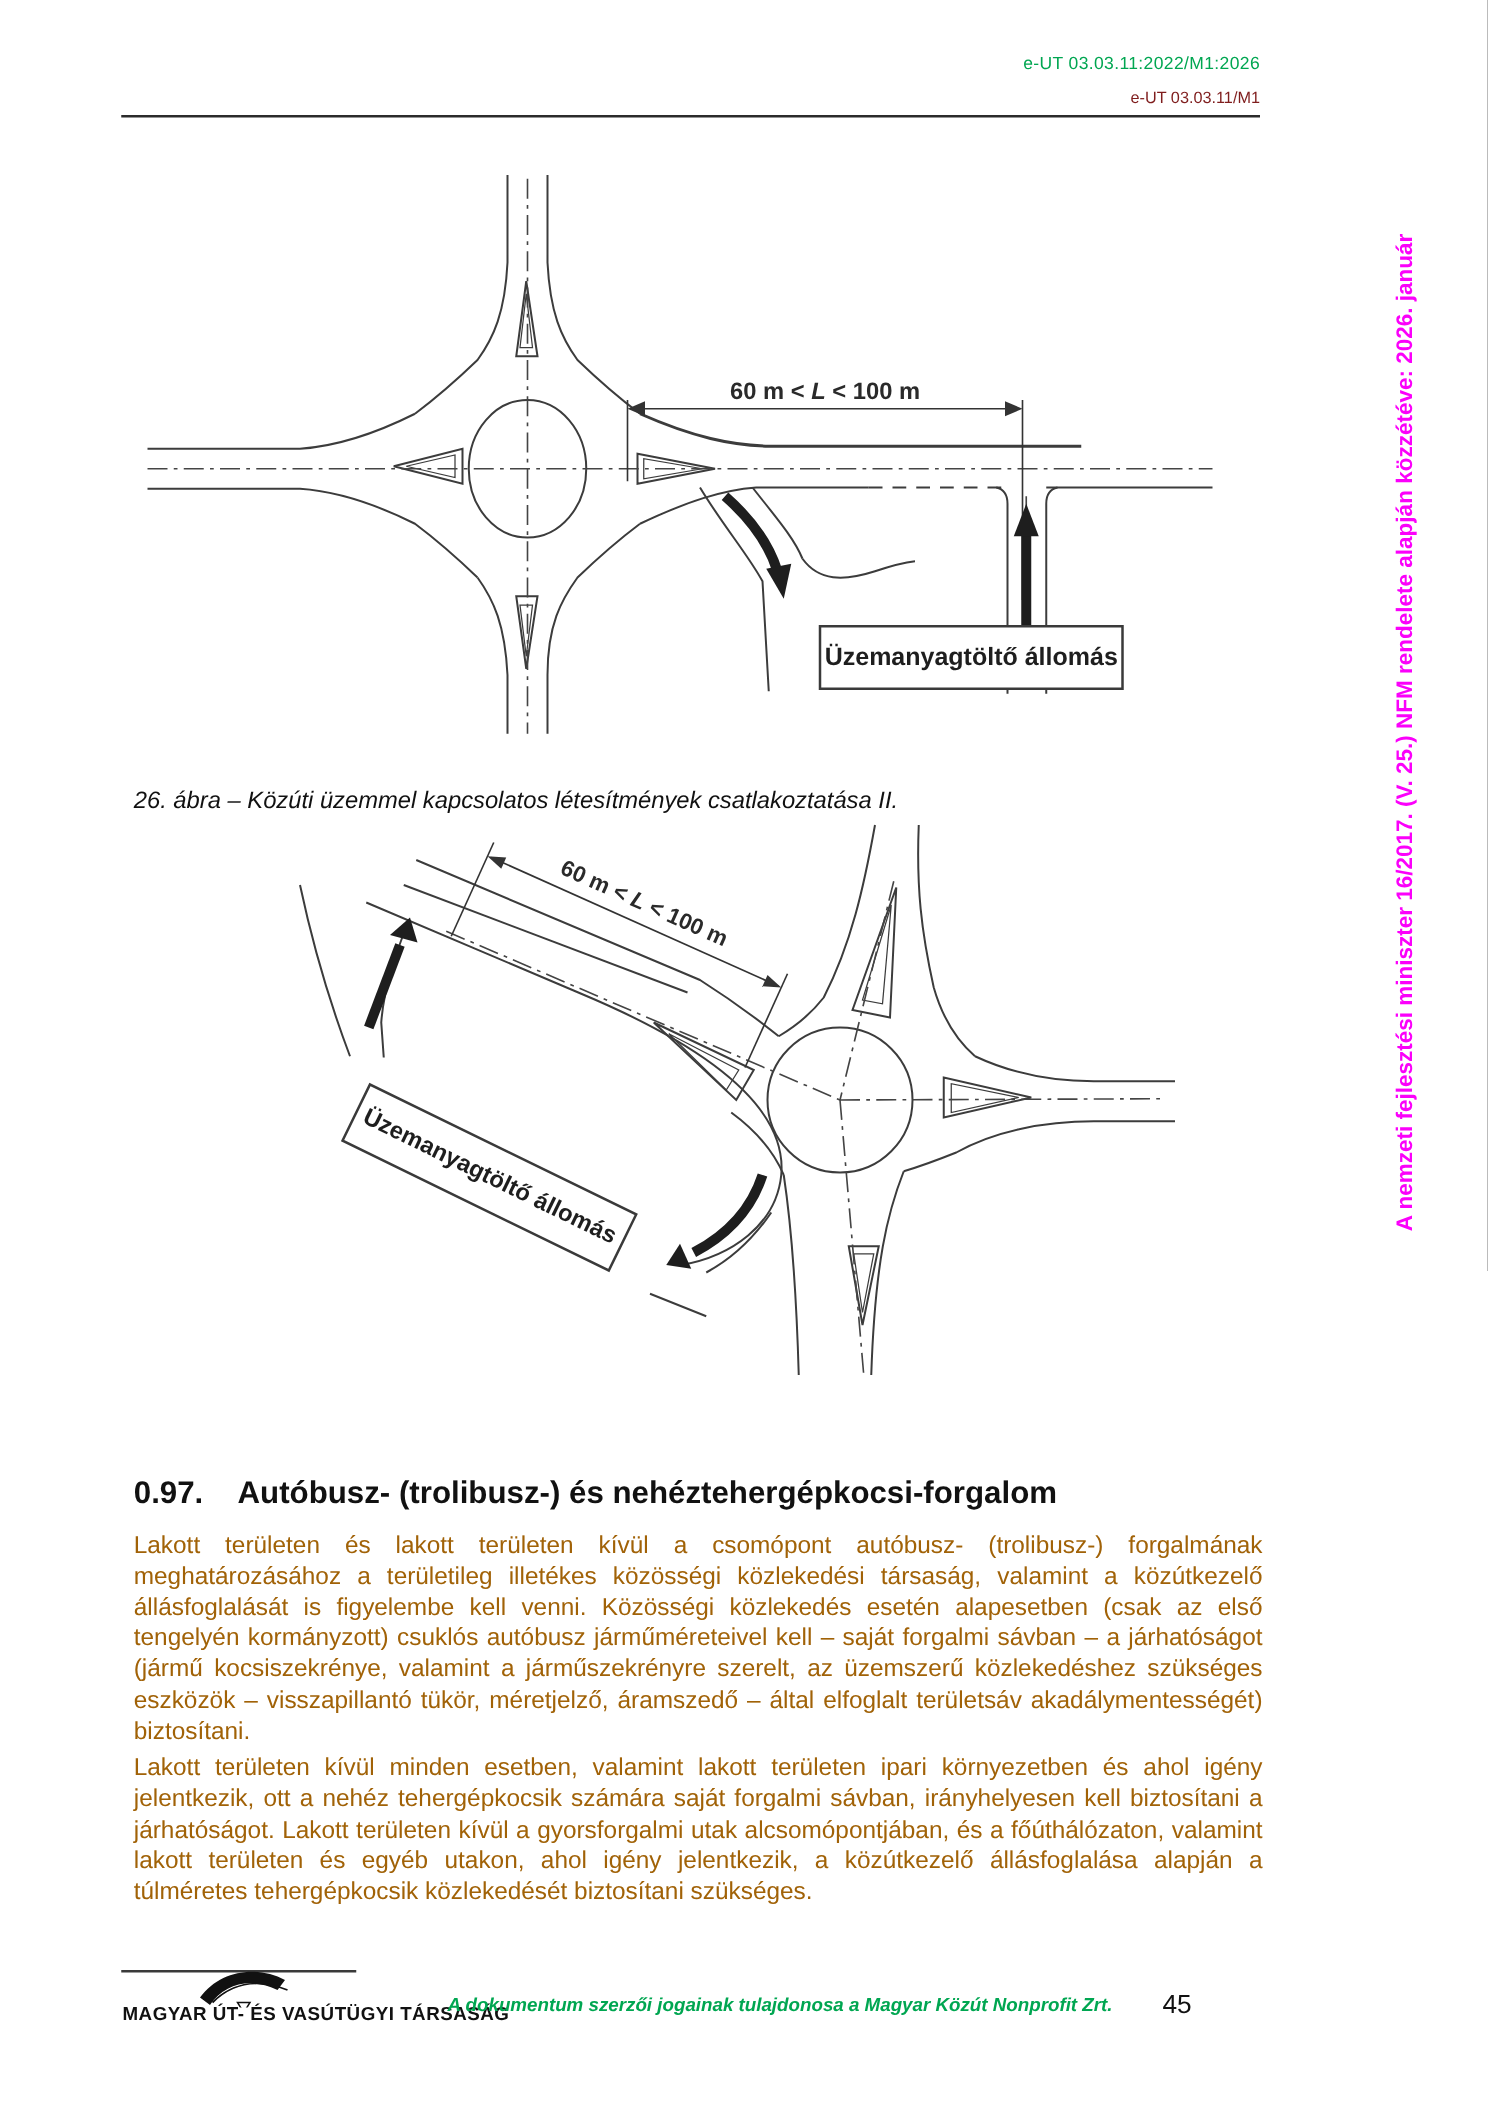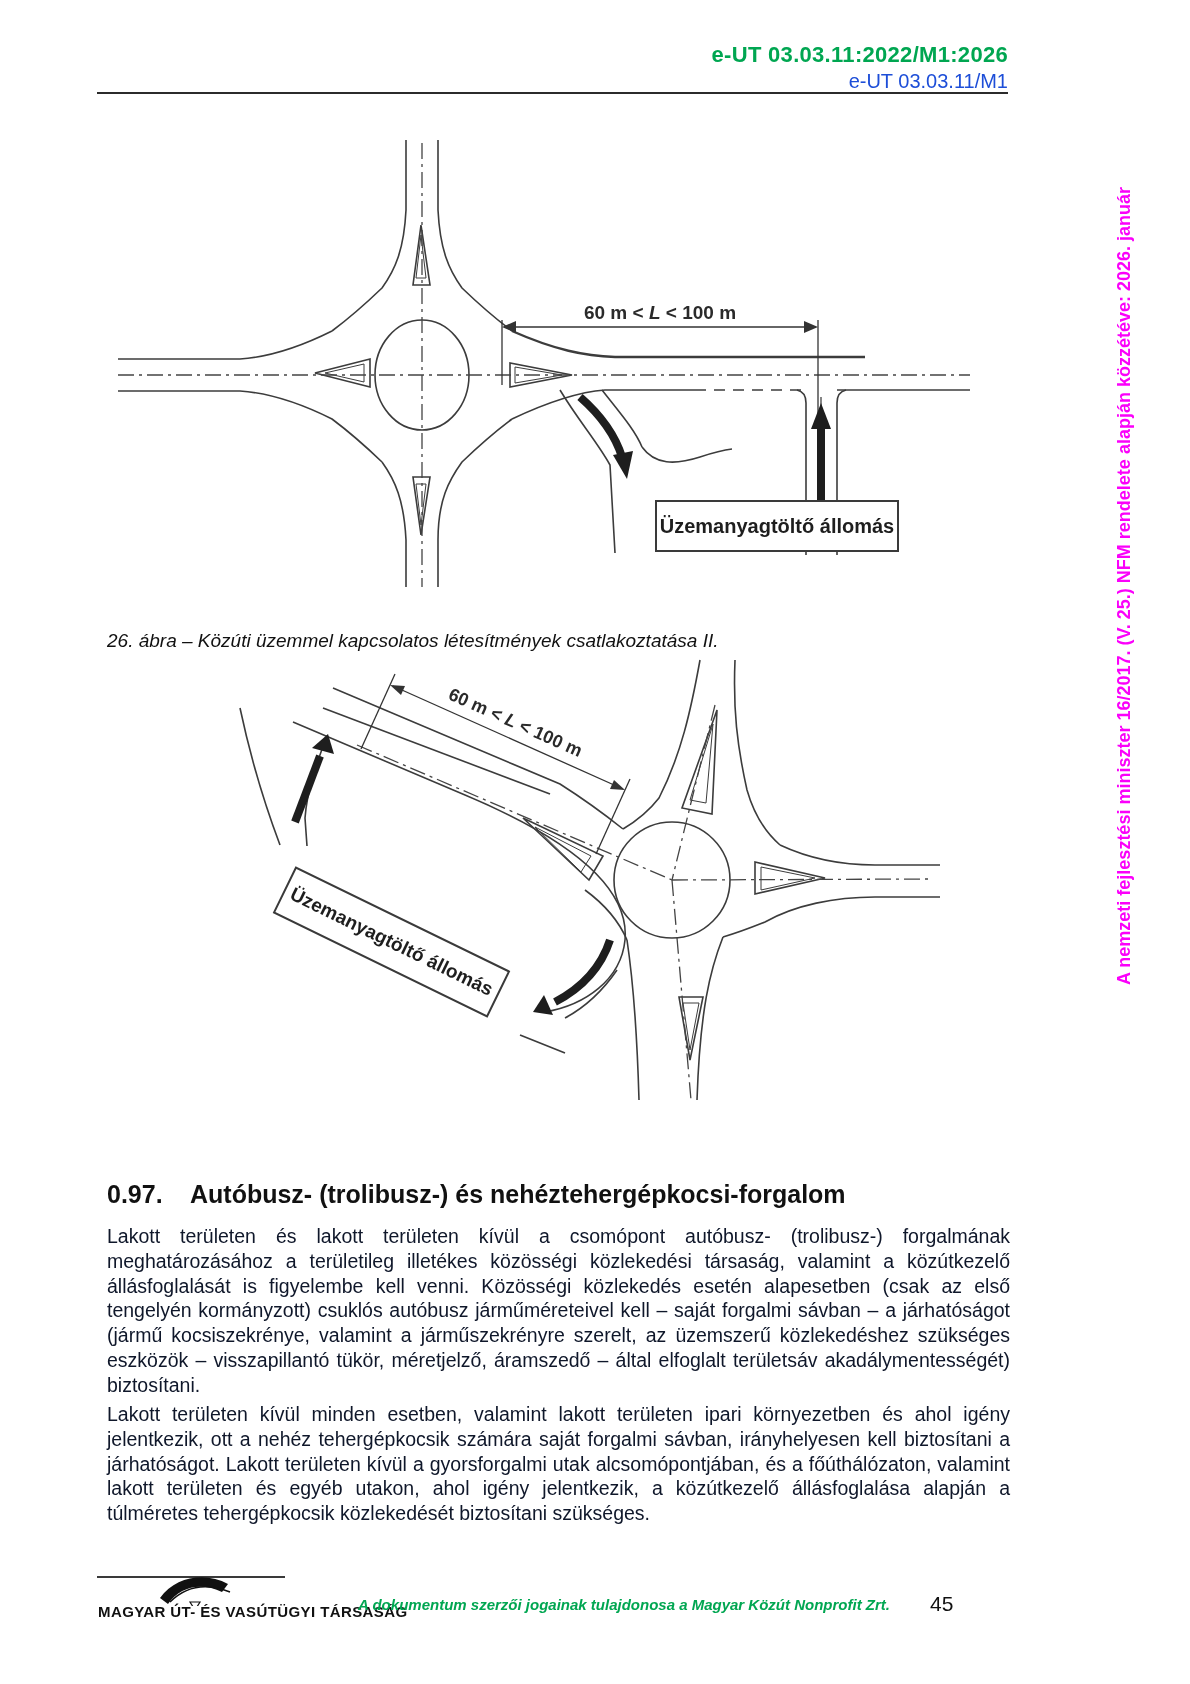--- a/index.html
+++ b/index.html
@@ -2,42 +2,42 @@
 <html><head>
 <meta charset="utf-8">
 <style>
   html,body{margin:0;padding:0;background:#888;}
   .page{
     position:relative;width:1190px;height:1684px;background:#fff;margin:0 auto;
     font-family:"Liberation Sans",sans-serif;color:#1a1a1a;overflow:hidden;
   }
   
   .hdr-main{position:absolute;top:42px;left:97px;width:911px;text-align:right;
-    font-size:22px;font-weight:bold;letter-spacing:.3px;}
+    font-size:14px;font-weight:normal;letter-spacing:.3px;}
   .hdr-sub{position:absolute;top:70px;left:97px;width:911px;text-align:right;
-    font-size:20px;color:#1d4ed8;}
+    font-size:13px;color:#7f1d1d;}
   .hdr-rule{position:absolute;top:92px;left:97px;width:911px;height:0;border-top:2px solid #2b2b2b;}
   
   .side-note{position:absolute;left:1100px;top:133px;width:48px;height:905px;
     writing-mode:vertical-rl;transform:rotate(180deg);
     display:flex;align-items:center;justify-content:center;
     font-size:18px;font-weight:bold;white-space:nowrap;}
   
   .diag{position:absolute;}
   .diag svg{display:block;}
   svg text{font-family:"Liberation Sans",sans-serif;fill:#2a2a2a;}
   .station-box{position:absolute;border:2px solid #3a3a3a;background:#fff;
     display:flex;align-items:center;justify-content:center;
     font-weight:bold;font-size:19px;color:#1e1e1e;white-space:nowrap;}
   
   .caption{position:absolute;left:107px;width:905px;font-size:19px;font-style:italic;color:#111;}
   .sec-head{position:absolute;left:107px;width:905px;font-size:25px;font-weight:bold;color:#111;}
   .sec-head .num{display:inline-block;width:83px;}
   .para{position:absolute;left:107px;width:903px;font-size:19.5px;line-height:24.8px;
-    text-align:justify;color:#0f172a;}
+    text-align:justify;color:#a16207;}
   
   .foot-rule{position:absolute;top:1576px;left:97px;width:188px;height:0;border-top:2px solid #3a3a3a;}
   .foot-org{position:absolute;top:1603px;left:98px;width:190px;font-size:15px;font-weight:bold;
     letter-spacing:.4px;color:#111;white-space:nowrap;}
   .foot-logo{position:absolute;top:1572px;left:148px;}
   .foot-copy{position:absolute;top:1596px;left:290px;width:600px;text-align:right;
     font-size:15px;font-style:italic;font-weight:bold;}
   .foot-page{position:absolute;top:1592px;left:930px;width:78px;text-align:left;
     font-size:21px;color:#111;}
 </style>

